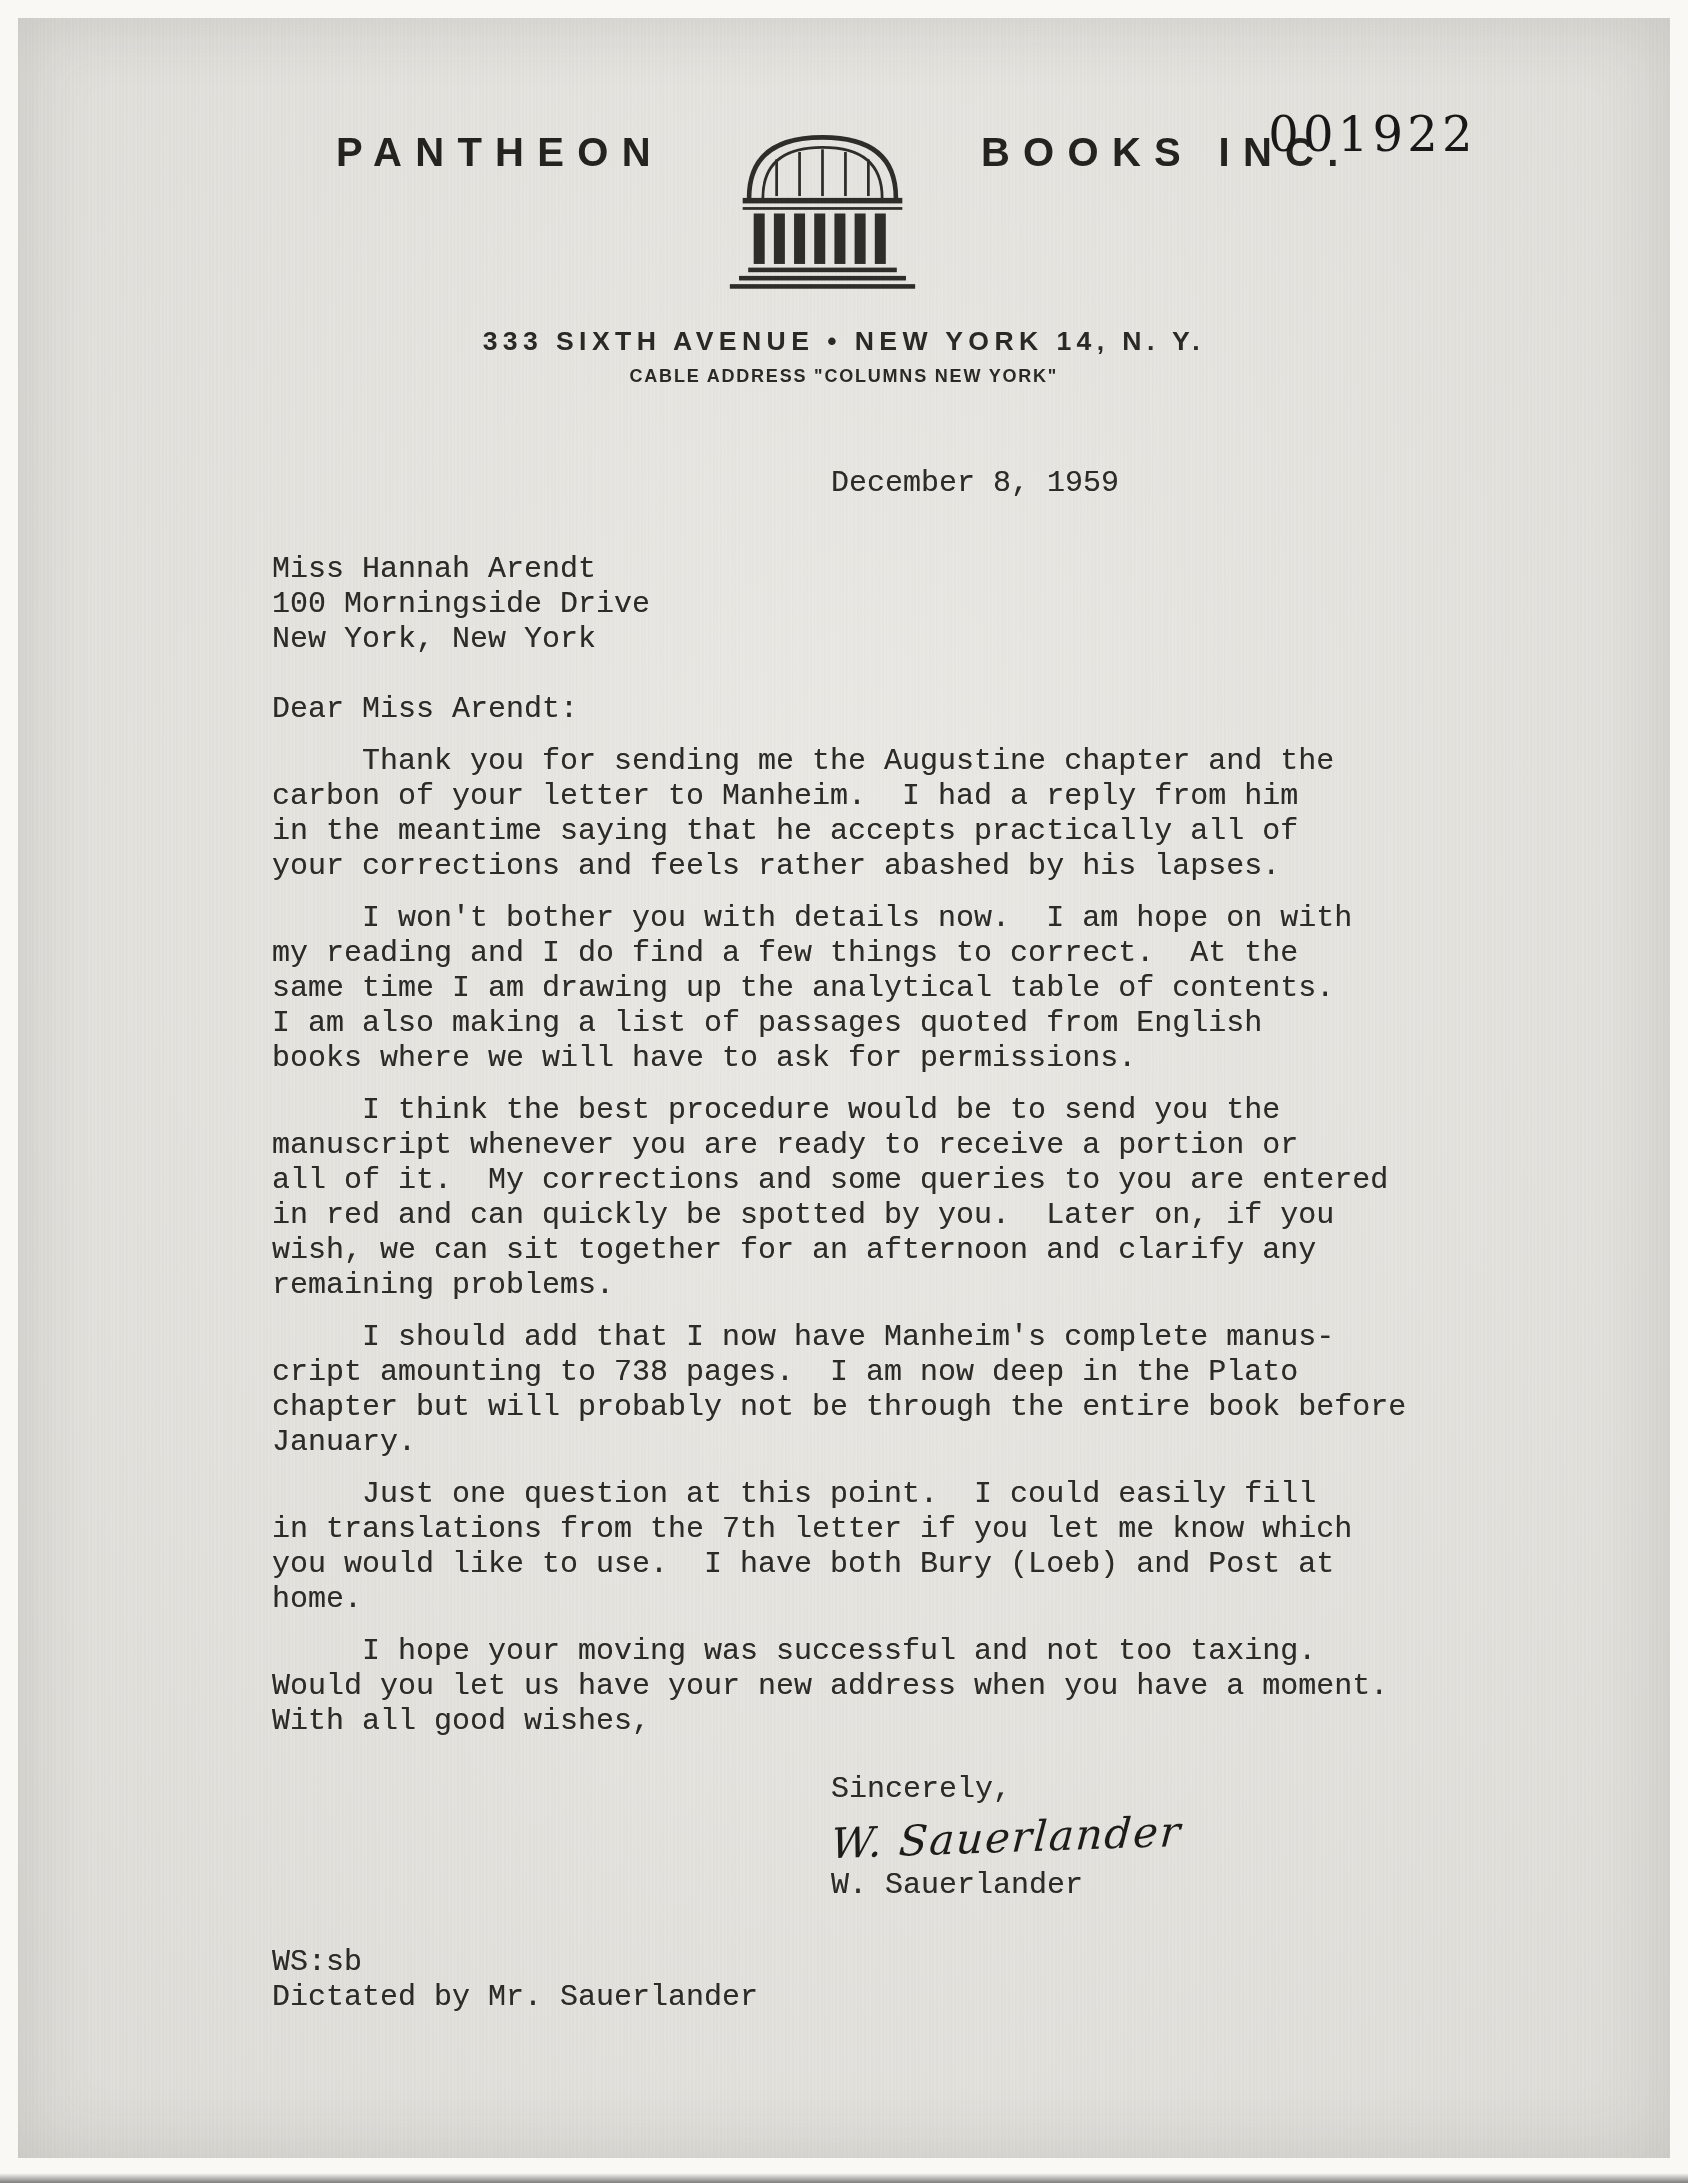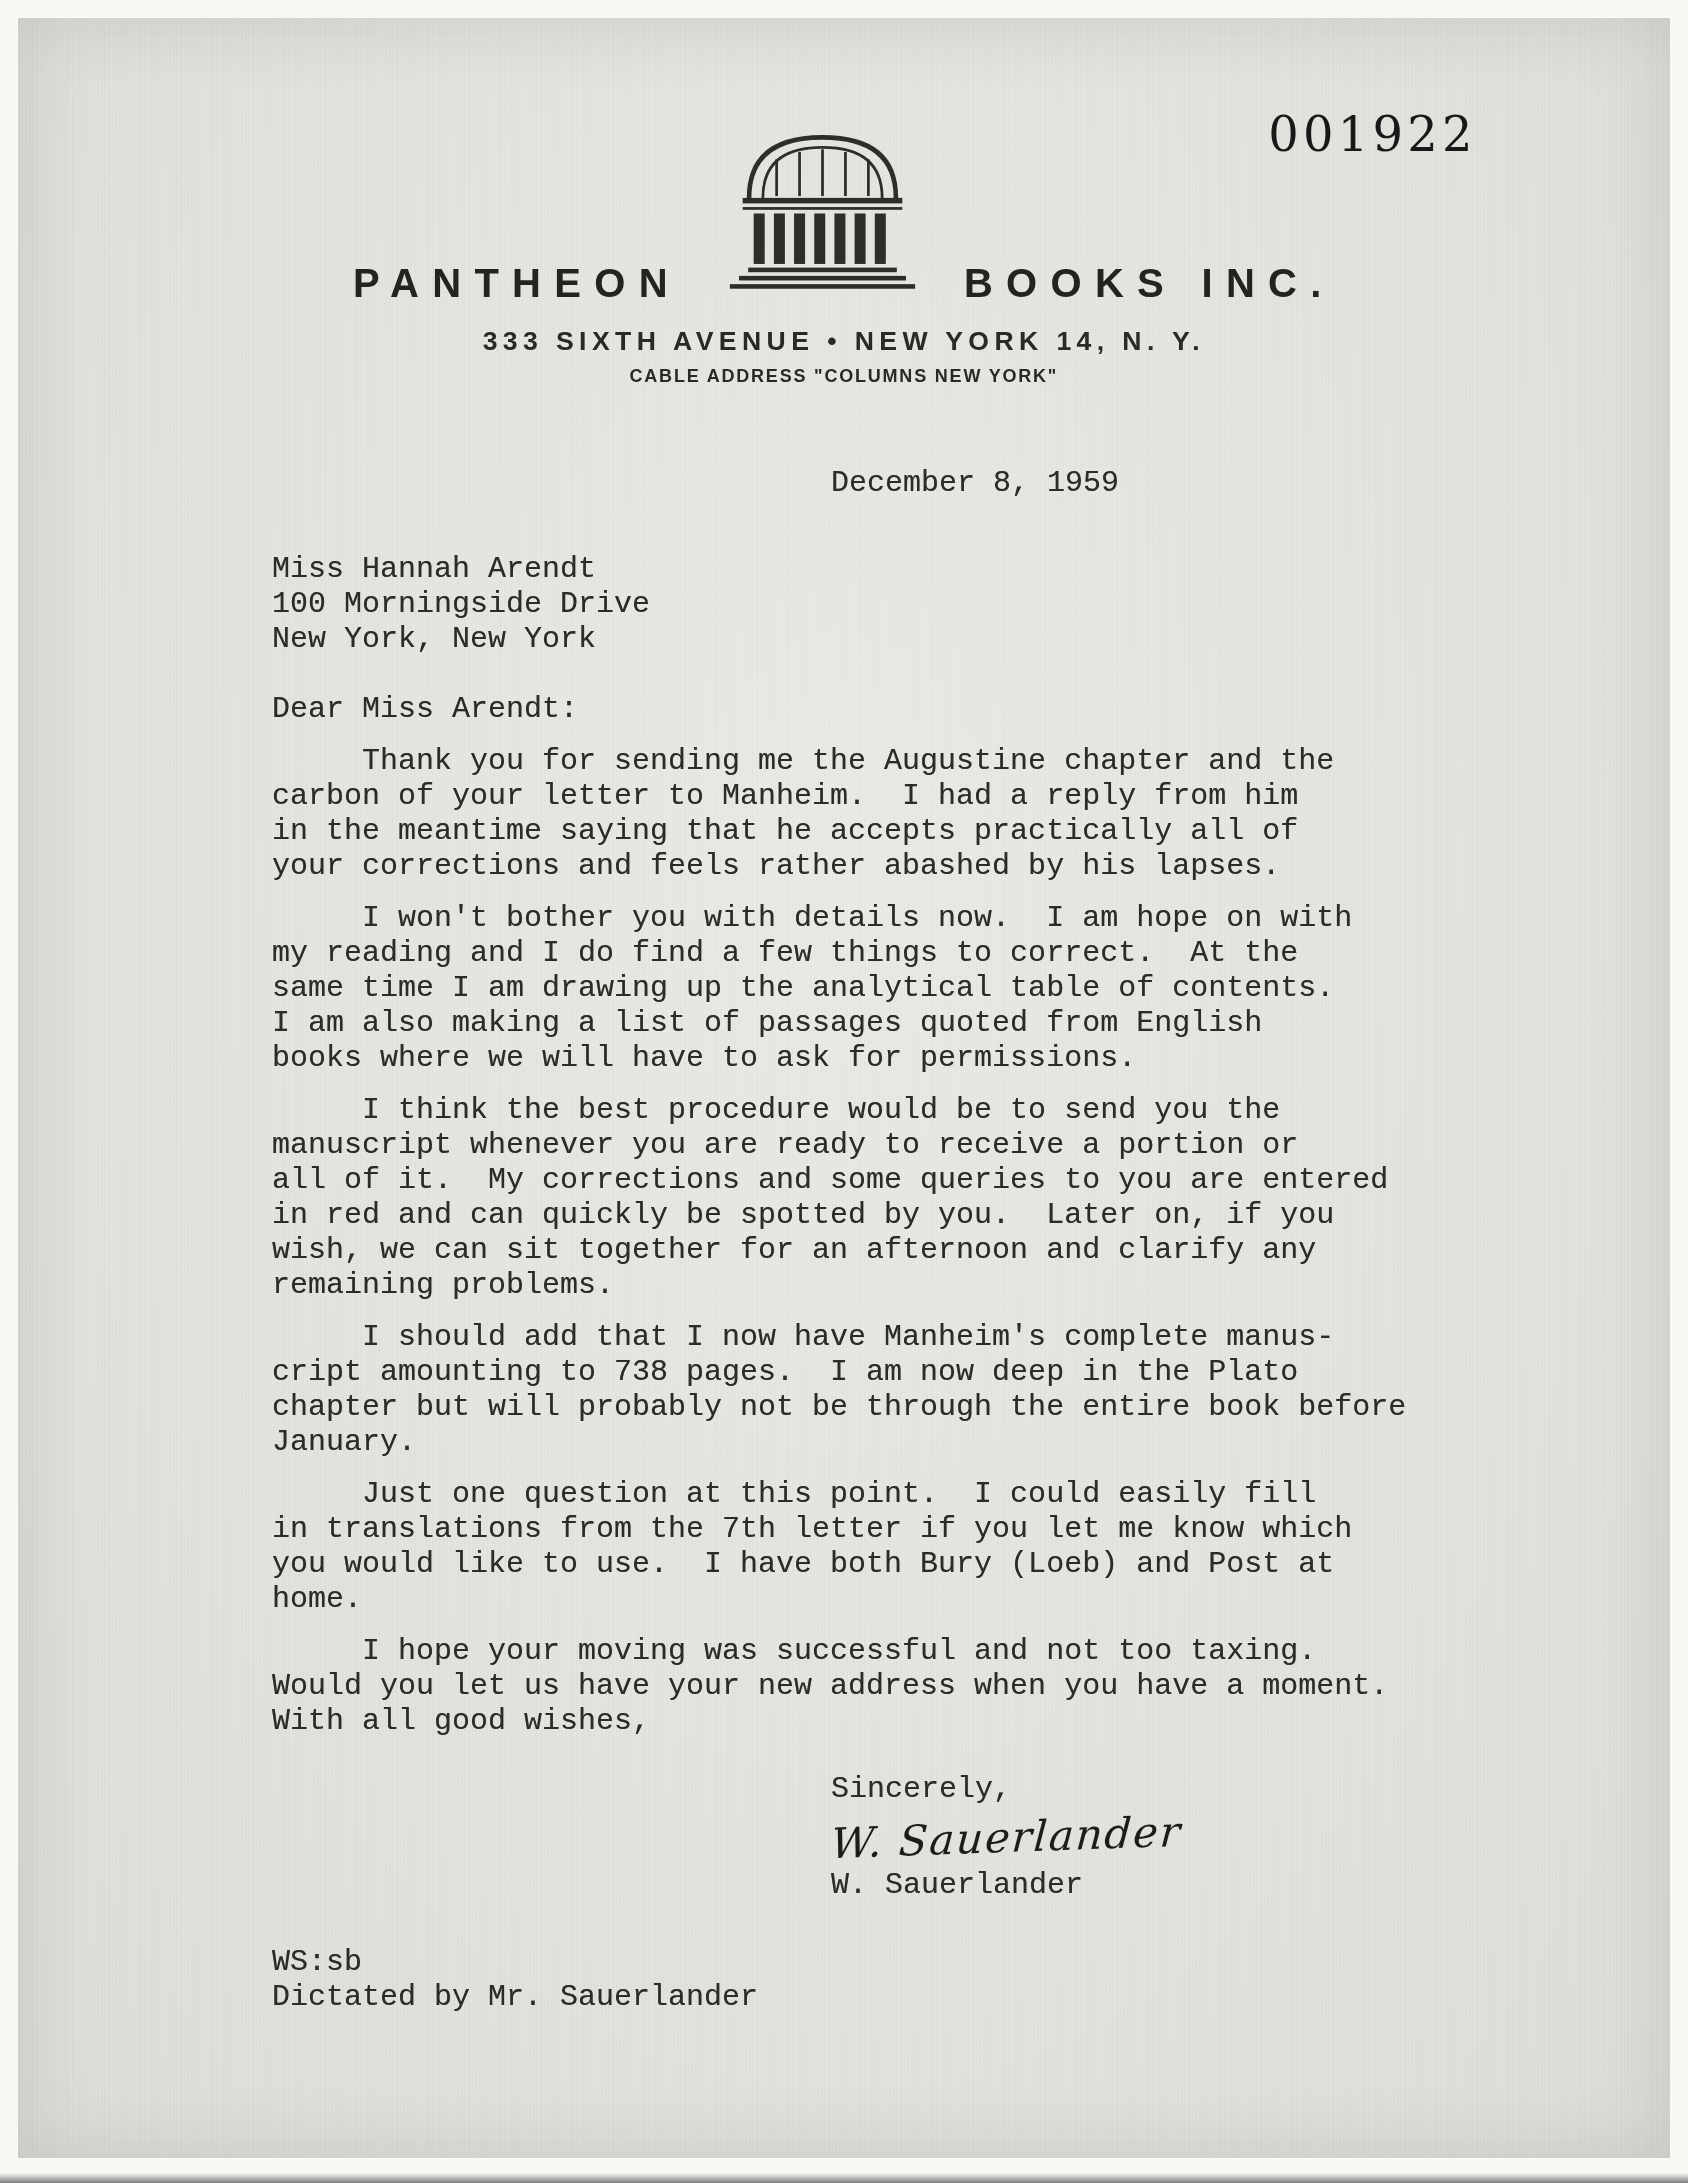--- a/index.html
+++ b/index.html
@@ -31,23 +31,23 @@
     position: absolute; top: 88px; right: 193px;
     font-family: "DejaVu Serif", serif;
     font-weight: 400;
     font-size: 48px;
     letter-spacing: 4.2px;
     color: #181818;
   }
   .letterhead {
     margin-top: 112px;
     display: flex;
-    align-items: flex-end;
+    align-items: flex-start;
     justify-content: center;
-    gap: 36px;
+    gap: 53px;
   }
   .lh-name {
     font-family: "Liberation Sans", sans-serif;
     font-weight: 700;
     font-size: 40px;
     letter-spacing: 13.3px;
     color: #242320;
     padding-bottom: 3.6px;
     white-space: nowrap;
   }

